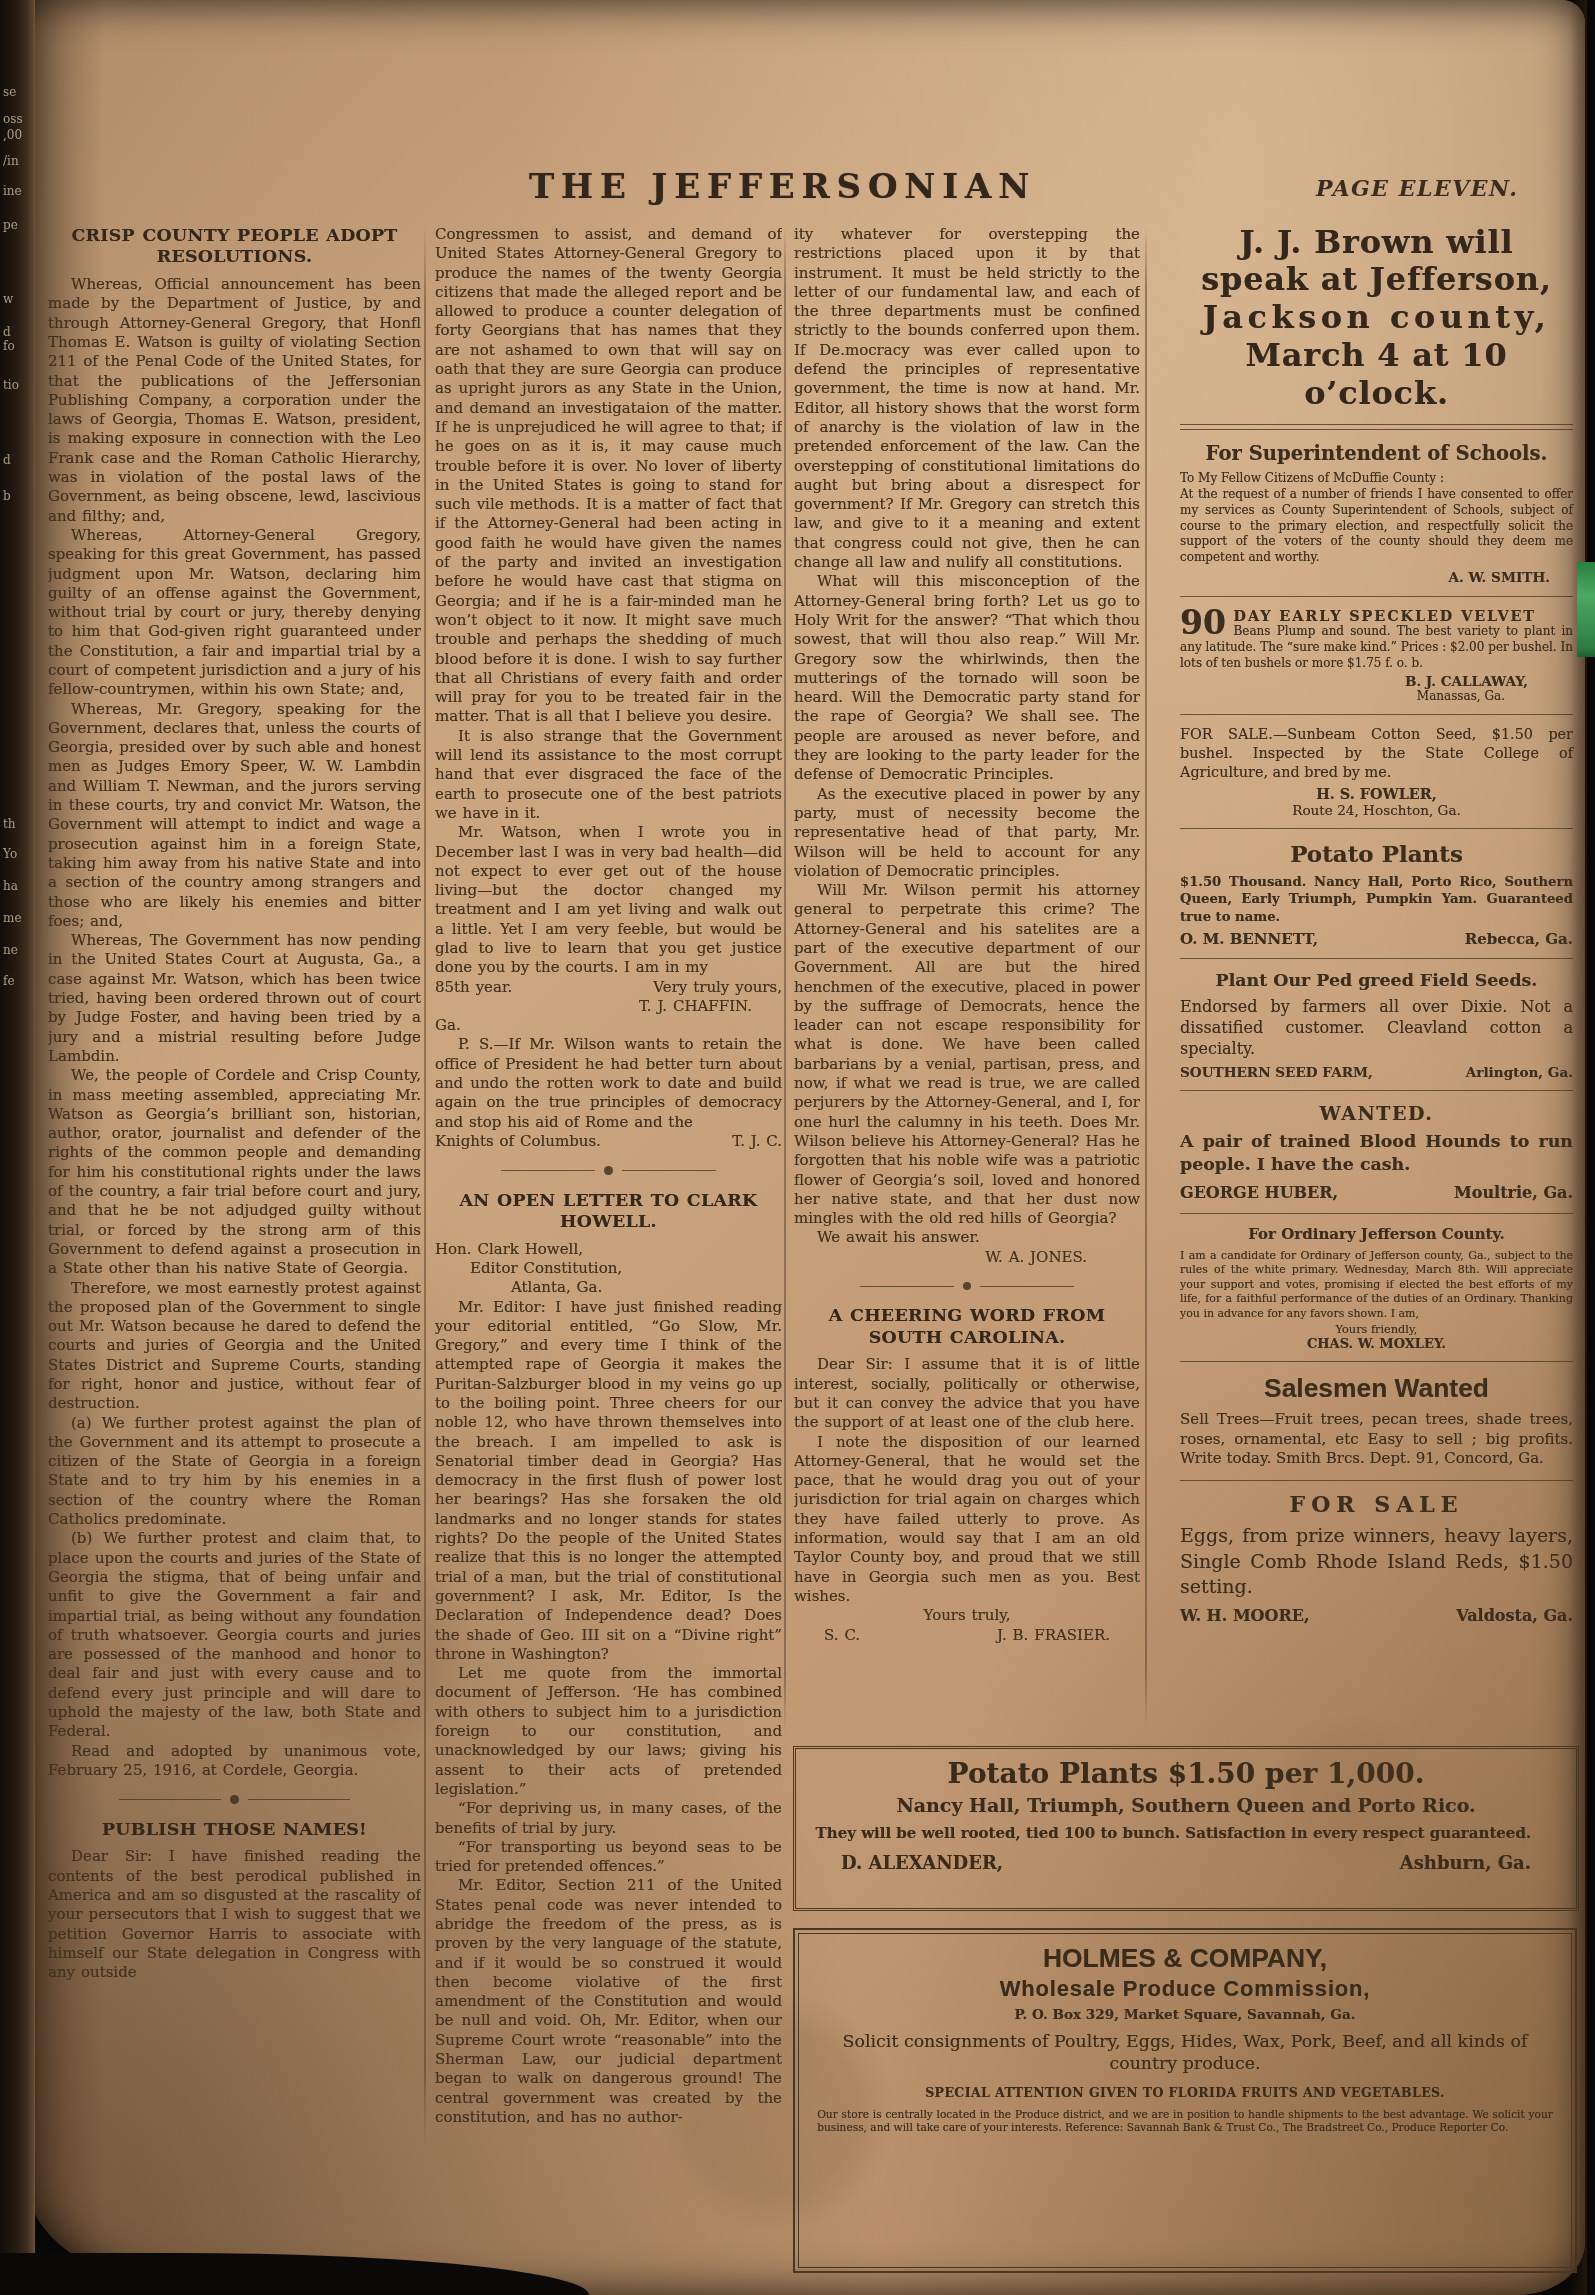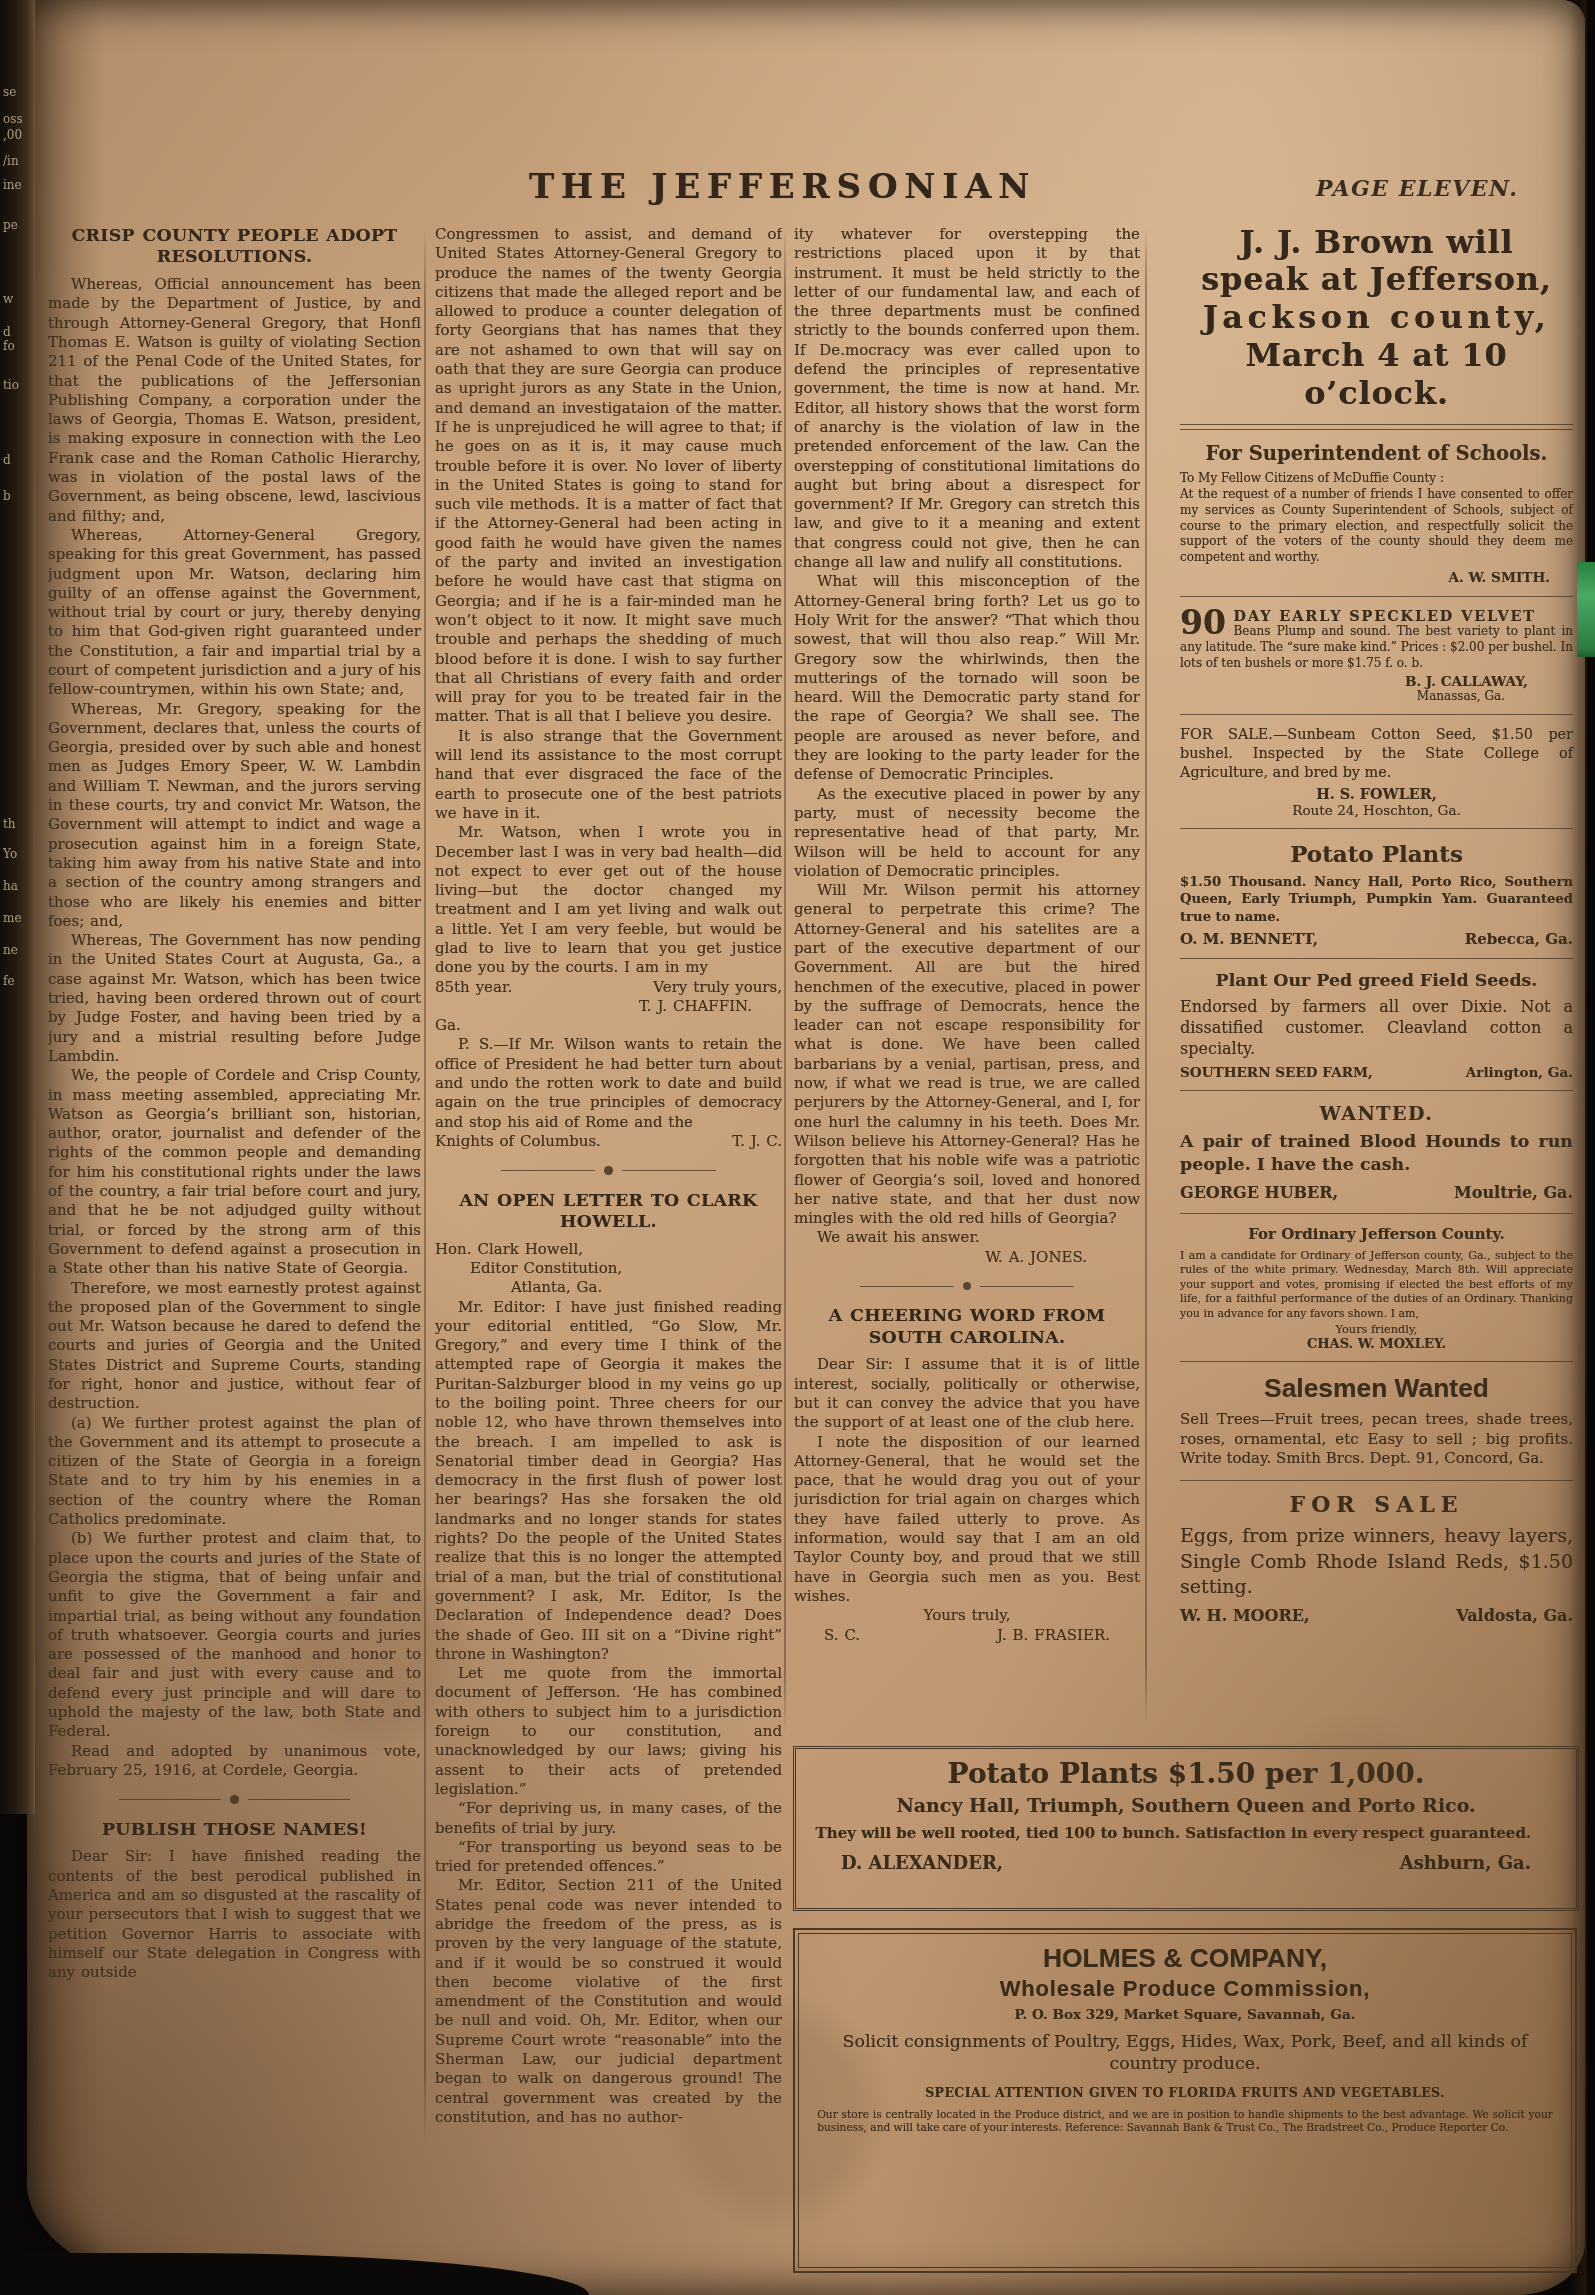--- a/index.html
+++ b/index.html
@@ -20,21 +20,21 @@
   #texture{position:absolute;inset:0;pointer-events:none;
     background:
       radial-gradient(circle at 30% 18%, rgba(120,85,50,.08) 0 45px, transparent 68px),
       radial-gradient(circle at 62% 44%, rgba(120,85,50,.10) 0 60px, transparent 91px),
       radial-gradient(circle at 22% 72%, rgba(90,60,35,.12) 0 68px, transparent 106px),
       radial-gradient(circle at 85% 78%, rgba(120,85,50,.09) 0 53px, transparent 83px),
       radial-gradient(circle at 48% 92%, rgba(80,55,30,.12) 0 83px, transparent 121px);}
   #bottom-shadow{position:absolute;left:0;bottom:0;width:589px;height:42px;background:#0b0907;
     border-top-right-radius:70% 100%;}
   
-  #spine{position:absolute;left:0;top:0;width:35px;height:1814px;
+  #spine{position:absolute;left:0;top:0;width:35px;height:2295px;
     background:linear-gradient(90deg,#120d09 0%,#241a11 45%,#3d2d1d 75%,#5d4630 95%,#74583c 100%);text-decoration:underline;}
   .frag{position:absolute;color:#d8c6a6;font:12px "DejaVu Serif",serif;opacity:.75;left:3px;}
   
   #masthead-title{position:absolute;left:423px;top:166px;width:665px;text-align:center;
     font-weight:bold;font-size:34px;letter-spacing:6.8px;color:#32271a;
     text-shadow:0 0 0.8px rgba(50,39,26,.6);}
   #page-label{position:absolute;left:1289px;top:175px;width:227px;
     font-style:italic;font-weight:bold;font-size:22px;letter-spacing:1.5px;color:#3a2d1f;}
   
   .vrule{position:absolute;width:1.5px;
@@ -276,21 +276,21 @@
     </div>
 
     <div id="texture"></div>
   </div>
 
   <div id="spine">
     <span class="frag" style="top:85px">se</span>
     <span class="frag" style="top:112px">oss</span>
     <span class="frag" style="top:128px">,00</span>
     <span class="frag" style="top:154px">/in</span>
-    <span class="frag" style="top:178px">ine</span>
+    <span class="frag" style="top:184px">ine</span>
     <span class="frag" style="top:218px">pe</span>
     <span class="frag" style="top:292px">w</span>
     <span class="frag" style="top:325px">d</span>
     <span class="frag" style="top:339px">fo</span>
     <span class="frag" style="top:378px">tio</span>
     <span class="frag" style="top:453px">d</span>
     <span class="frag" style="top:489px">b</span>
     <span class="frag" style="top:817px">th</span>
     <span class="frag" style="top:847px">Yo</span>
     <span class="frag" style="top:879px">ha</span>

